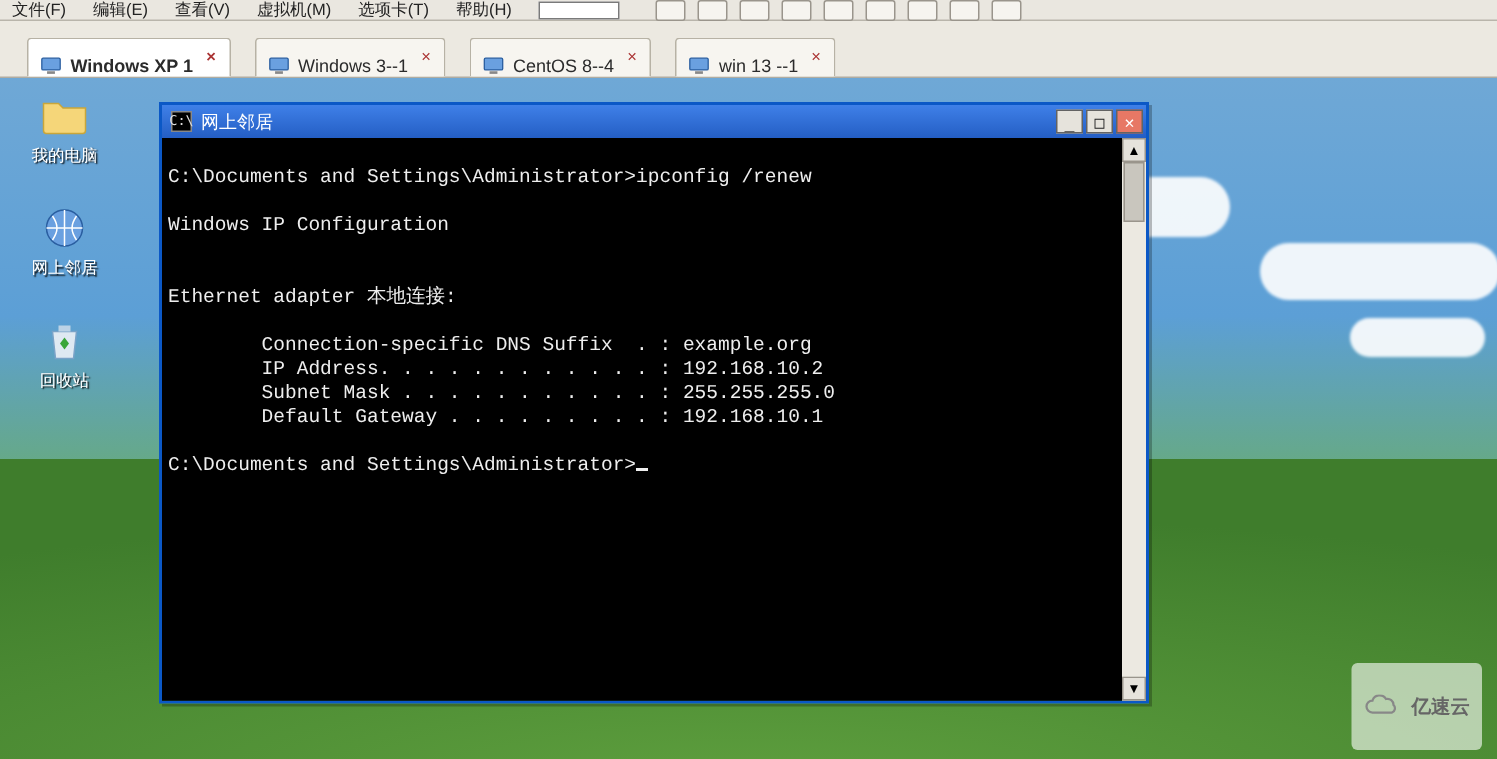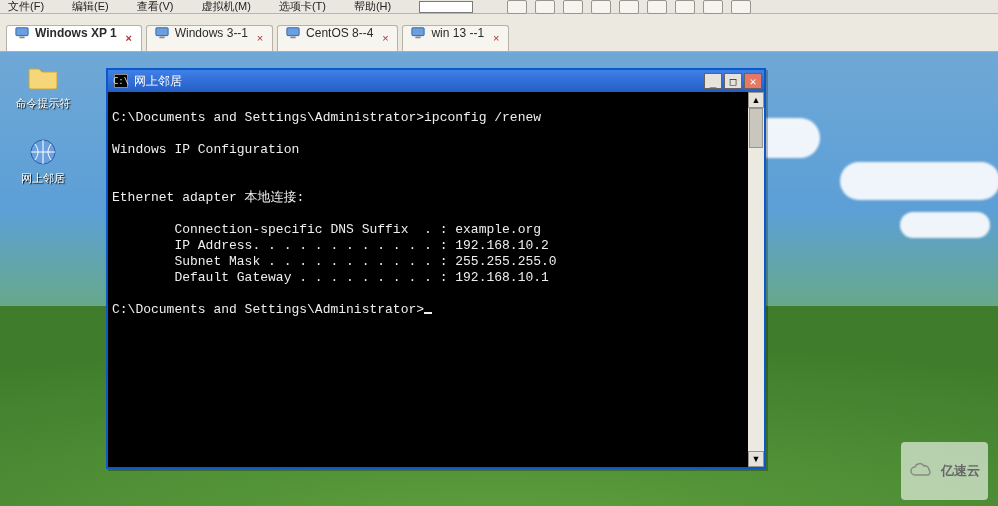--- a/index.html
+++ b/index.html
@@ -1,28 +1,28 @@
 <!DOCTYPE html>
 <html><head>
 <meta charset="utf-8">
 <style>
   * { box-sizing: border-box; }
   html, body { margin:0; padding:0; height:100%; font-family: "Tahoma","Microsoft YaHei",sans-serif; font-size:12px; }
   .viewport { width:998px; height:506px; background:#d4d0c8; position:relative; overflow:hidden; }
 
   
-  .menubar { height:14px; background:#eae7e0; display:flex; align-items:center; padding:0 4px; gap:20px; color:#222; font-size:11px; border-bottom:1px solid #b9b5ab; }
+  .menubar { height:14px; background:#eae7e0; display:flex; align-items:center; padding:0 4px; gap:10px; color:#222; font-size:11px; border-bottom:1px solid #b9b5ab; }
   .menubar .menu-item { padding:0 4px; cursor:default; }
   .menubar .combo { margin-left:4px; width:54px; height:12px; background:#fff; border:1px solid #7a7a7a; }
   .menubar .toolbar-icons { display:flex; gap:8px; margin-left:14px; }
   .tb-ic { width:20px; height:14px; border:1px solid #9a958c; background:#f6f4ef; border-radius:2px; }
 
   
   .tabstrip { height:38px; background:#ece9e1; border-bottom:1px solid #b0aca1; display:flex; align-items:flex-end; padding-left:6px; gap:4px; }
-  .vm-tab { height:26px; display:flex; align-items:flex-start; gap:6px; padding:0 24px 0 8px; background:#f7f5f0; border:1px solid #b7b2a5; border-bottom:none; border-radius:3px 3px 0 0; position:relative; color:#2b2b2b; cursor:pointer; }
+  .vm-tab { height:26px; display:flex; align-items:flex-end; gap:6px; padding:0 24px 0 8px; background:#f7f5f0; border:1px solid #b7b2a5; border-bottom:none; border-radius:3px 3px 0 0; position:relative; color:#2b2b2b; cursor:pointer;margin-left:12px; }
   .vm-tab.active { background:#fff; font-weight:bold; }
   .vm-tab .tab-ic { width:14px; height:14px; }
   .vm-tab .close-x { position:absolute; right:6px; top:6px; width:12px; height:12px; display:flex; align-items:center; justify-content:center; color:#a33; font-size:11px; border-radius:2px; }
 
   
   .desktop { position:absolute; top:52px; left:0; right:0; bottom:0; background:linear-gradient(#6fa8d6 0%, #5c9fd6 35%, #6db04f 72%, #4e8d38 100%); overflow:hidden; }
   .clouds { position:absolute; inset:0; pointer-events:none; }
   .cloud { position:absolute; background:#fff; border-radius:50px; filter:blur(1px); opacity:.9; }
   .c1{top:70px;left:120px;width:120px;height:34px;}
   .c2{top:66px;left:640px;width:180px;height:40px;}
@@ -134,30 +134,40 @@
       <div class="hill"></div>
     </div>
 
     <div class="desk-icons">
       <div class="desk-icon">
         <span class="ic">
           <svg viewBox="0 0 32 32">
               <path d="M2 8h10l3 3h15v15a2 2 0 0 1-2 2H4a2 2 0 0 1-2-2z" fill="#f5d679" stroke="#c9a63a"></path>
             </svg>
         </span>
-        <span class="label">命令提示符</span>
+        <span class="label">我的电脑</span>
       </div>
       <div class="desk-icon">
         <span class="ic">
           <svg viewBox="0 0 32 32">
               <circle cx="16" cy="16" r="12" fill="#6aa0e0" stroke="#2a5ea0"></circle>
               <path d="M4 16h24M16 4v24M8 8c4 6 4 10 0 16M24 8c-4 6-4 10 0 16" stroke="#fff" fill="none"></path>
             </svg>
         </span>
         <span class="label">网上邻居</span>
+      </div>
+      <div class="desk-icon">
+        <span class="ic">
+          <svg viewBox="0 0 32 32">
+              <path d="M8 10h16l-2 18H10z" fill="#dfe9f2" stroke="#7aa3c8"></path>
+              <path d="M12 6h8v4h-8z" fill="#bcd3e6"></path>
+              <path d="M16 14l3 4-3 4-3-4z" fill="#3aa63a"></path>
+            </svg>
+        </span>
+        <span class="label">回收站</span>
       </div>
     </div>
 
     <div class="cmd-window">
       <div class="cmd-title">
         <span class="title-ic">C:\</span>
         <span>网上邻居</span>
         <span class="spacer"></span>
         <div class="win-btns">
           <span class="win-btn">_</span>

